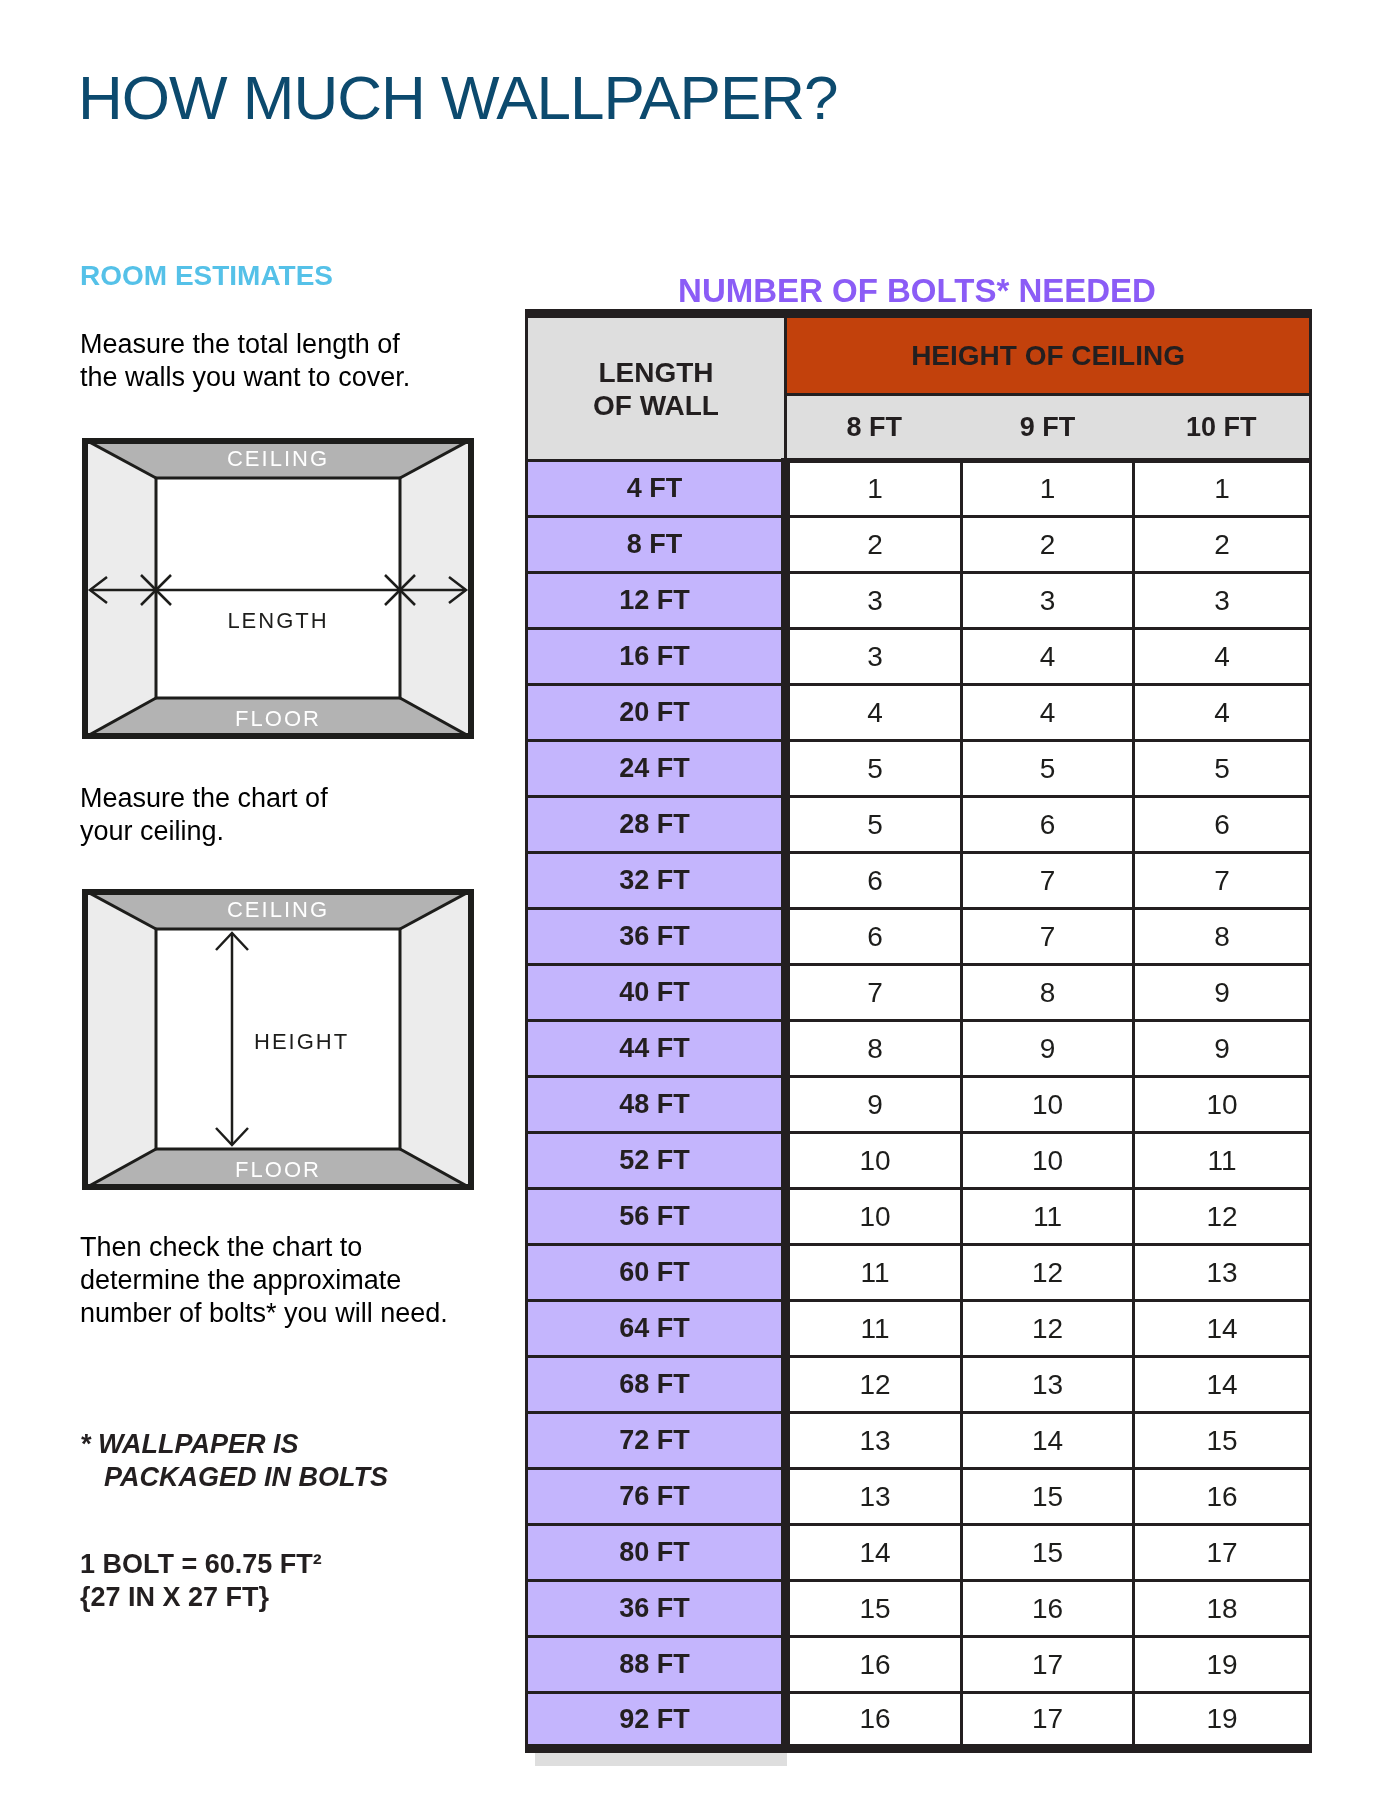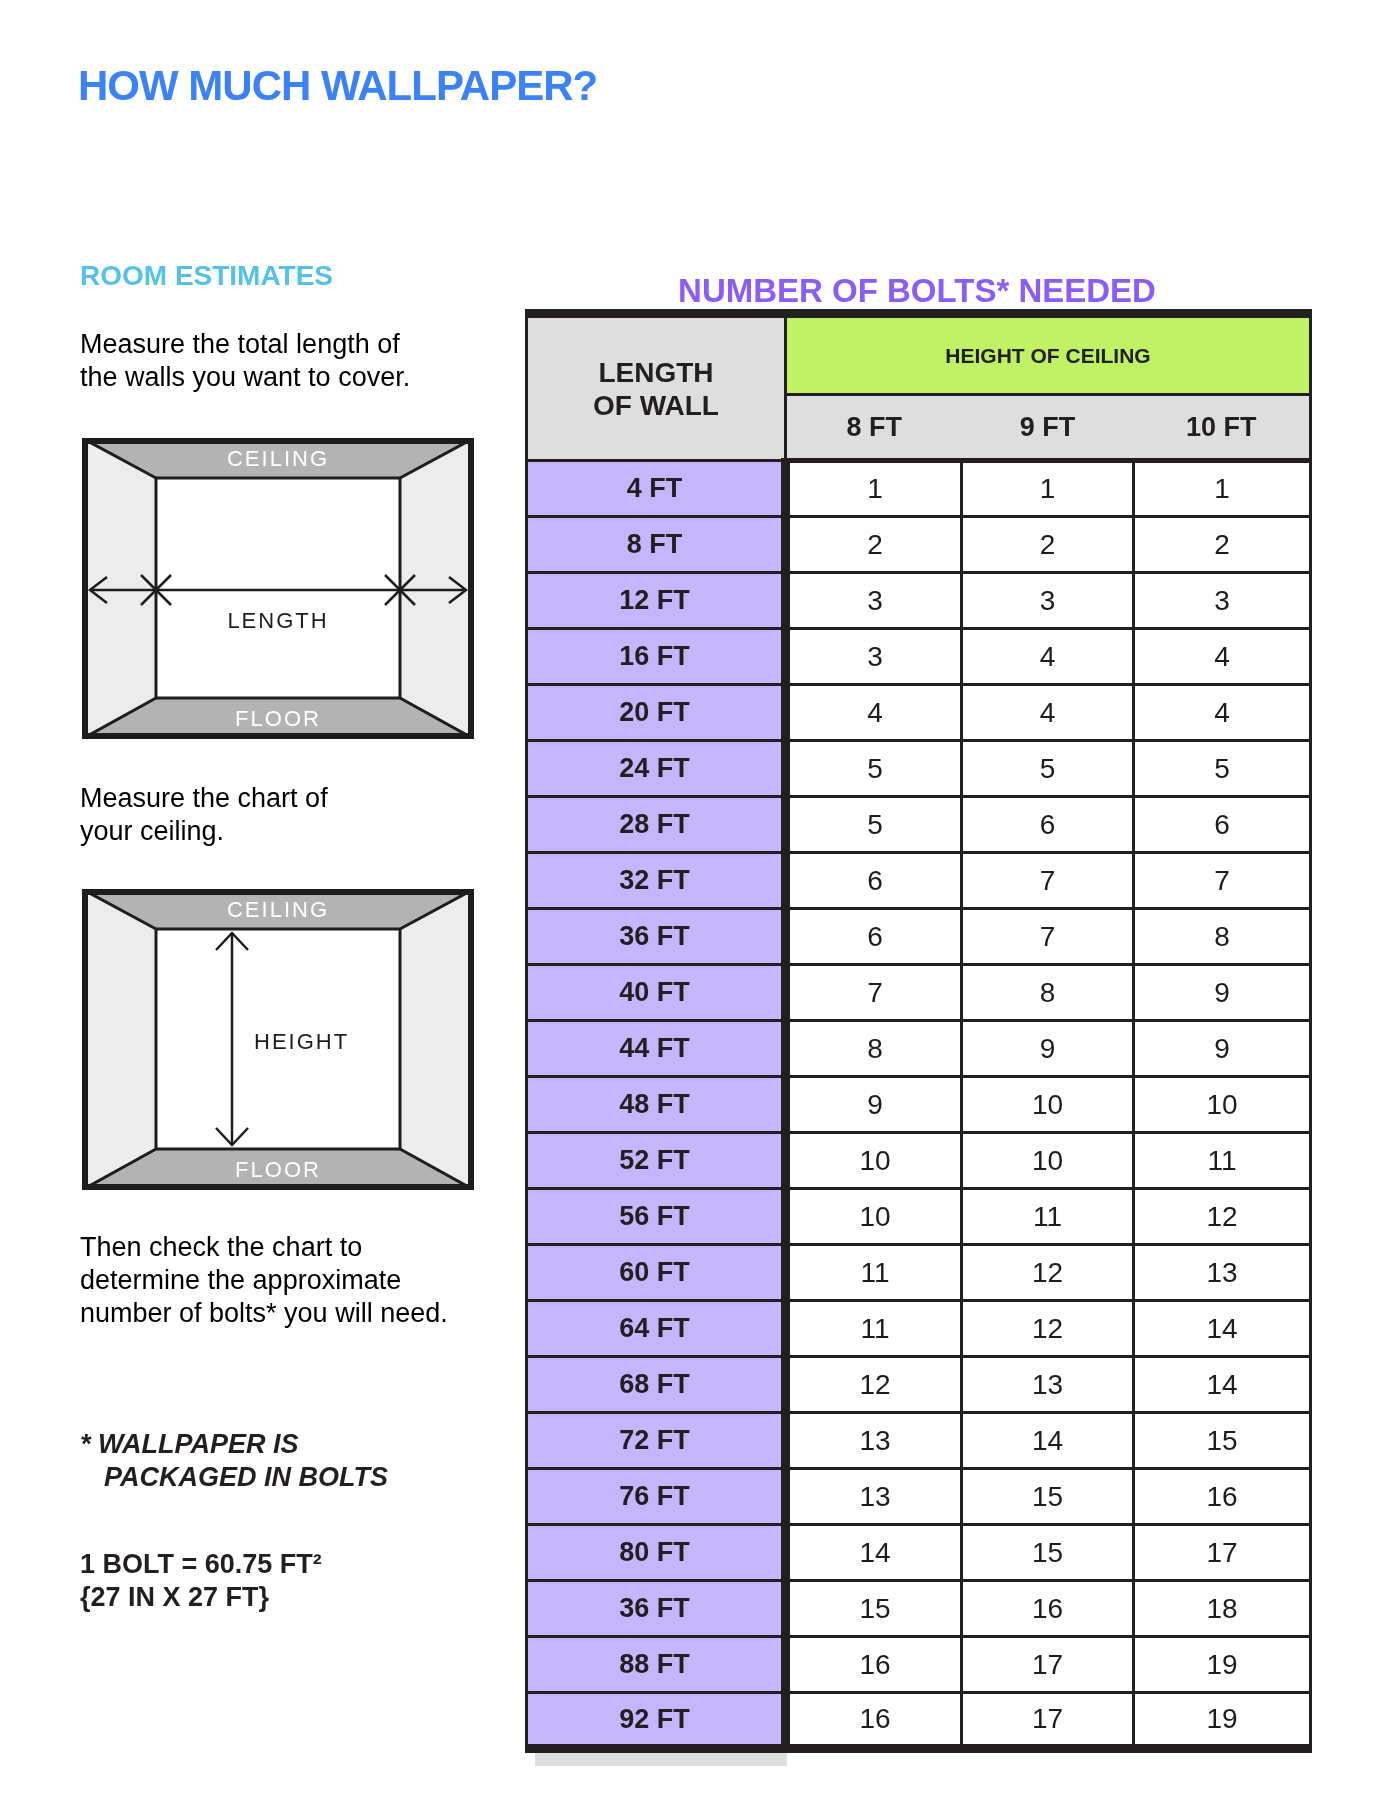--- a/index.html
+++ b/index.html
@@ -2,21 +2,21 @@
 <html><head>
 <meta charset="utf-8">
 <style>
   html,body{margin:0;padding:0;background:#fff;}
   .page{
     position:relative;width:1391px;height:1800px;background:#ffffff;
     font-family:"Liberation Sans","DejaVu Sans",sans-serif;color:#231F20;overflow:hidden;
   }
   .abs{position:absolute;}
   .page-title{
-    left:78px;top:62px;font-size:42px;font-weight:bold;color:#3b82f6;letter-spacing:-1px;white-space:nowrap;
+    left:78px;top:62px;font-size:62px;font-weight:normal;color:#0c4a6e;letter-spacing:-1px;white-space:nowrap;
   }
   .section-heading{
     left:80px;top:260px;font-size:28px;font-weight:bold;color:#55C1E8;letter-spacing:0;white-space:nowrap;
   }
   .para{font-size:27px;line-height:33px;color:#000000;}
   .para-1{left:80px;top:328px;}
   .para-2{left:80px;top:782px;}
   .para-3{left:80px;top:1231px;}
   .footnote{
     left:80px;top:1428px;font-size:27px;line-height:33px;font-weight:bold;font-style:italic;
@@ -36,21 +36,21 @@
     border:3px solid #231F20;border-top-width:9px;border-bottom-width:9px;
   }
   table.bolts th, table.bolts td{
     border:3px solid #231F20;padding:0;text-align:center;vertical-align:middle;
   }
   th.len-head{
     background:#DEDEDE;border-right-width:9px;
     font-size:28px;font-weight:bold;line-height:33px;
   }
   th.group-head{
-    background:#bef264;font-size:21px;font-weight:bold;height:75px;
+    background:#c2410c;font-size:28px;font-weight:bold;height:75px;
   }
   tr.sub-row th{
     background:#DEDEDE;font-size:27px;font-weight:bold;height:62px;
     border-left:none;border-right:none;border-bottom-width:5px;
   }
   table.bolts tbody th.rowlabel{
     background:#c4b5fd;border-right-width:9px;
     font-size:27px;font-weight:bold;
   }
   table.bolts tbody tr{height:56px;}

